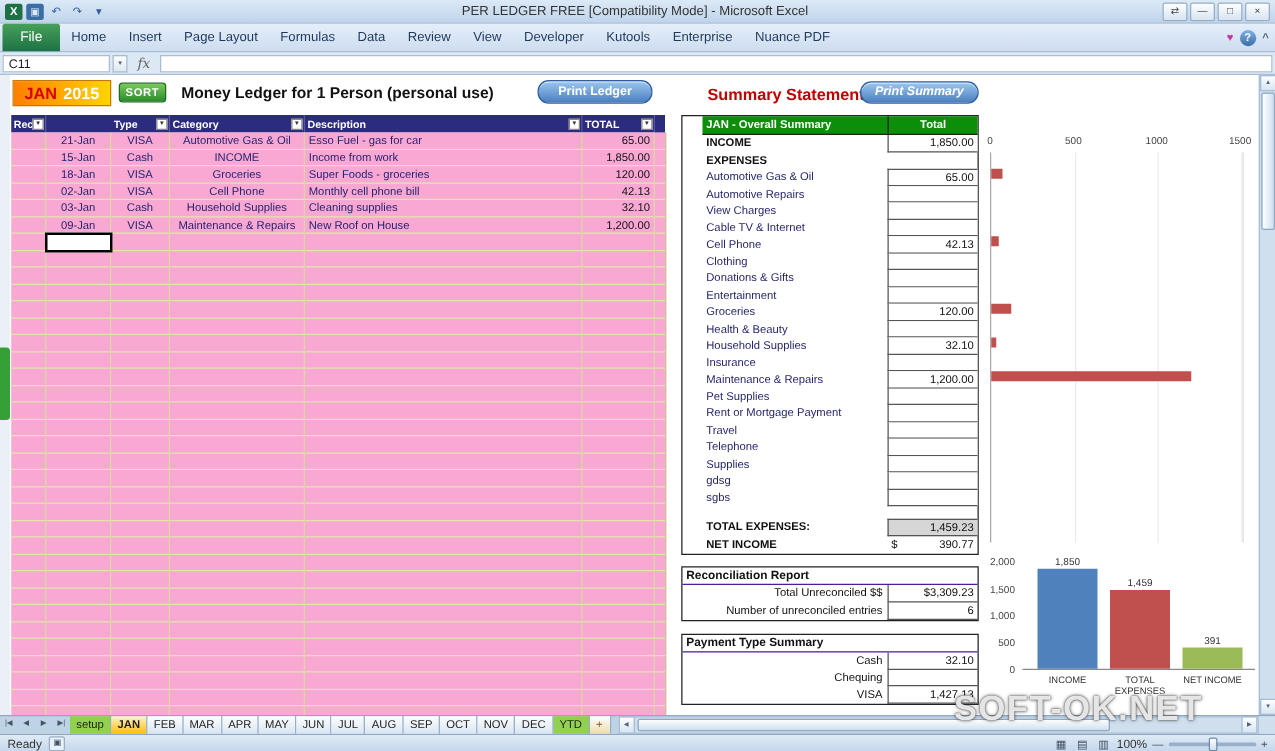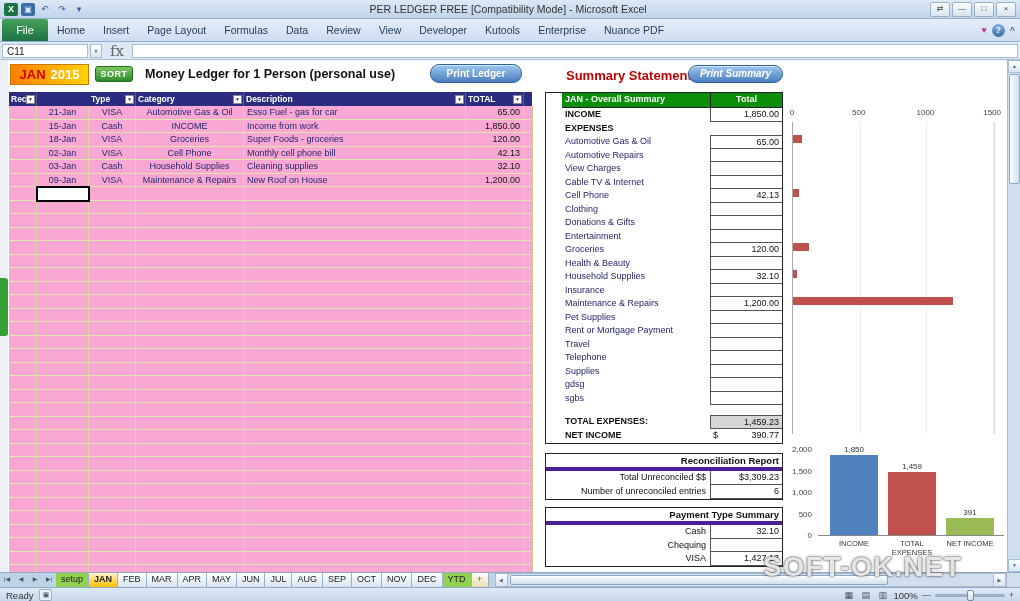--- a/index.html
+++ b/index.html
@@ -31,21 +31,21 @@
              font-size:9px;font-weight:bold;text-align:center;line-height:13px;}
   .collapse-icon{color:#567;font-size:9px;font-weight:bold;}
 
   
   #formulabar{height:18px;background:#dce8f4;border-bottom:1px solid #aac0d8;display:flex;align-items:center;
               padding:1px 2px;gap:2px;box-sizing:border-box;}
   .namebox{width:86px;height:14px;background:#fff;border:1px solid #aabccf;font-size:10px;line-height:13px;
            padding-left:4px;box-sizing:border-box;color:#222;}
   .nb-drop{width:12px;height:14px;background:linear-gradient(#fff,#dde8f2);border:1px solid #aabccf;
            font-size:5px;line-height:13px;text-align:center;color:#567;box-sizing:border-box;}
-  .fx{font-family:"DejaVu Serif",serif;font-size:15px;color:#666;padding:0 6px;}
+  .fx{font-family:"DejaVu Serif",serif;font-style:italic;font-size:11px;color:#666;padding:0 6px;}
   .formula-input{flex:1;height:14px;background:#fff;border:1px solid #aabccf;box-sizing:border-box;}
 
   
   #workarea{position:relative;height:512px;background:#fff;overflow:hidden;}
   #left-strip{position:absolute;left:0;top:0;width:8px;height:100%;background:#eaf0f6;}
   #left-strip-tab{position:absolute;left:0;top:218px;width:8px;height:58px;background:#35a035;border-radius:0 3px 3px 0;}
 
   
   #ledger{position:absolute;left:9px;top:0;width:524px;height:100%;}
   #jan-banner{position:absolute;left:1px;top:4px;width:79px;height:21px;box-sizing:border-box;
@@ -97,21 +97,21 @@
   .s-value.boxtop{border-top:1px solid #555;}
   .s-value.gray{background:#d6d6d6;}
   .s-value.nobox{border:none;background:transparent;}
   .net-value{display:flex;justify-content:space-between;padding:0 3px;line-height:13px;}
 
   
   .info-box{position:absolute;left:545px;width:238px;border:1px solid #222;background:#fff;box-sizing:border-box;}
   #recon-box{top:393px;}
   #payment-box{top:447px;}
   .box-title{font-size:9.5px;font-weight:bold;color:#111;padding:1px 3px 0 3px;height:12px;line-height:11px;
-             border-bottom:4px solid #4c1d95;text-align:right;}
+             border-bottom:1px solid #4c1d95;}
   .kv-row{display:flex;height:14px;}
   .kv-row.short{height:13.5px;}
   .kv-label{flex:1;font-size:9px;line-height:13.5px;text-align:right;padding-right:4px;color:#111;}
   .kv-value{width:72px;border-left:1px solid #555;border-bottom:1px solid #555;font-size:9px;line-height:12px;
             text-align:right;padding-right:3px;box-sizing:border-box;color:#111;}
 
   
   #hchart{position:absolute;left:786px;top:48px;width:226px;height:330px;}
   #hchart-ticks{position:absolute;top:0;left:0;right:0;height:12px;font-size:8px;color:#444;}
   .htick{position:absolute;transform:translateX(-50%);}

